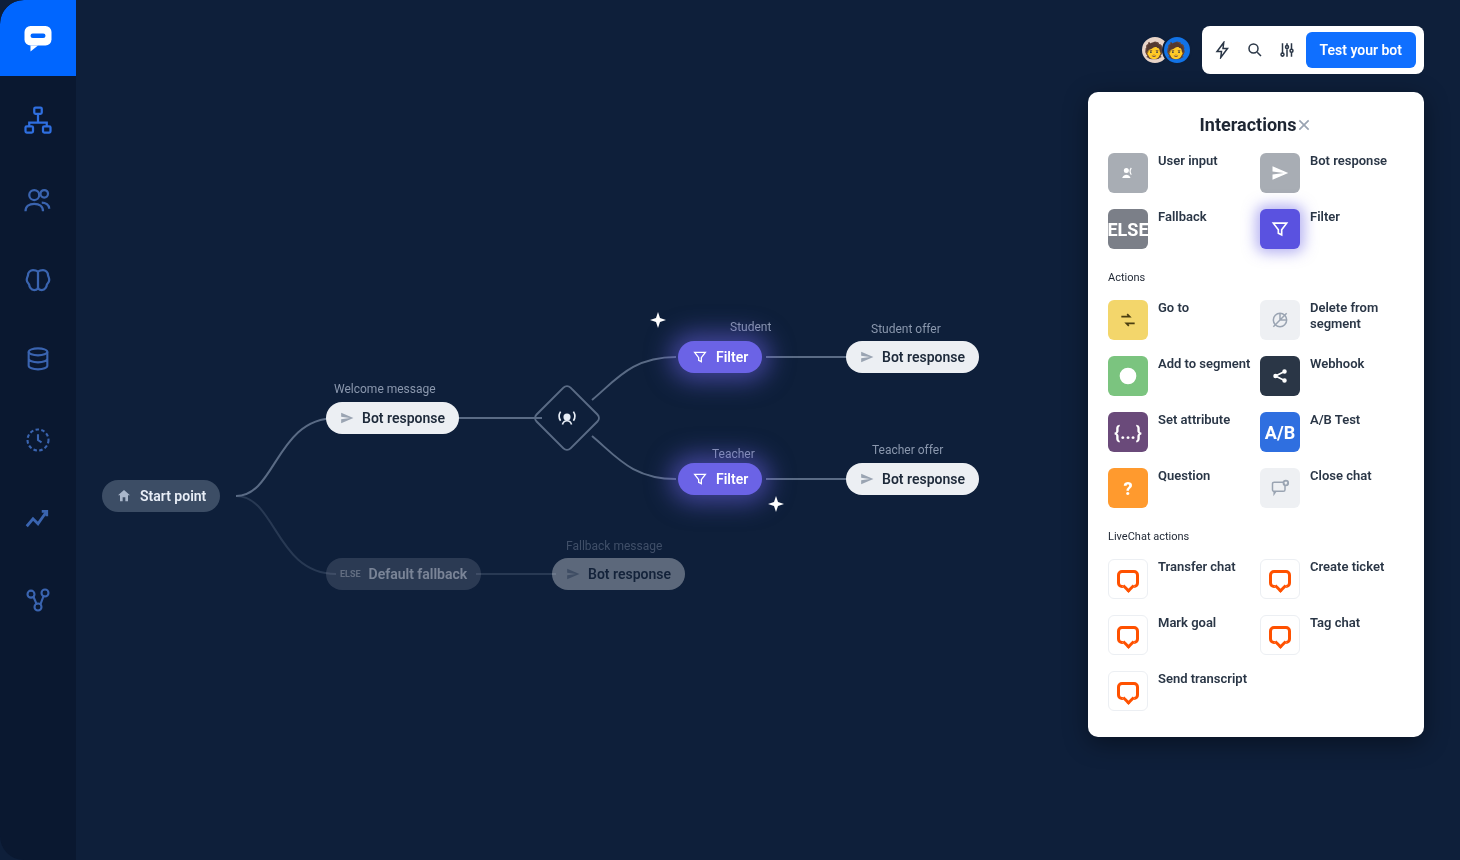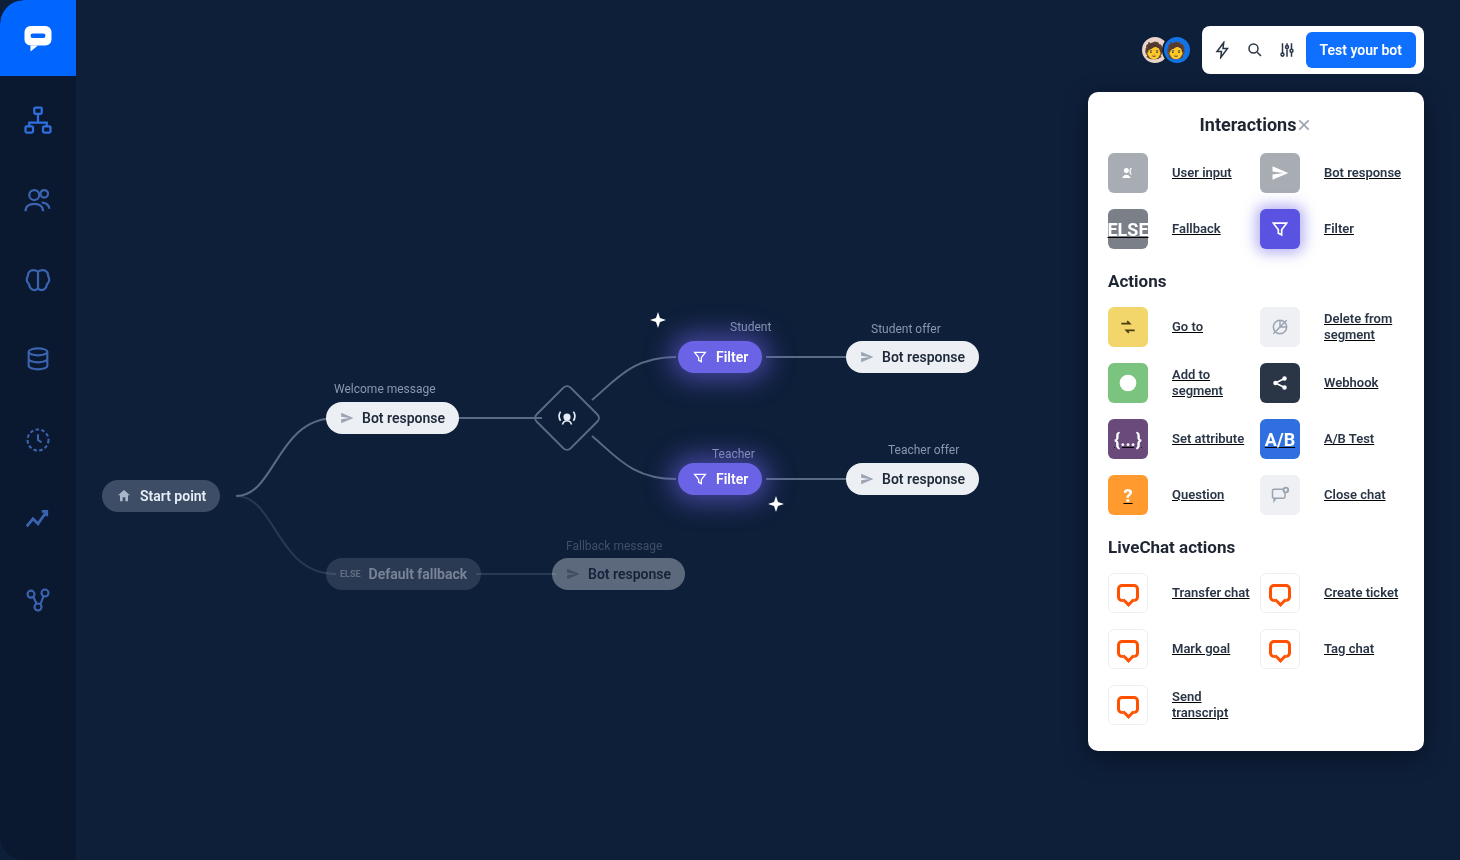--- a/index.html
+++ b/index.html
@@ -44,24 +44,24 @@
   .avatar.a2 { background:#1273e6; color:#fff; }
   .tool-group { background:#fff; border-radius:8px; display:flex; align-items:center; padding:6px 8px; gap:6px; }
   .tool-ic { width:26px; height:26px; display:flex; align-items:center; justify-content:center; color:#2a3646; cursor:pointer; }
   .test-btn { background:#0f6fff; color:#fff; border-radius:6px; padding:10px 14px; font-size:14px; font-weight:600; cursor:pointer; }
 
   .panel { position:absolute; top:92px; right:36px; width:336px; background:#fff; border-radius:10px; padding:22px 20px 26px; box-shadow:0 6px 24px rgba(0,0,0,0.4); }
   .panel-head { display:flex; justify-content:center; align-items:center; margin-bottom:18px; }
   .panel-title { font-size:18px; font-weight:700; color:#1e2633; }
   .panel-close { color:#9aa4b2; cursor:pointer; font-size:18px; }
   .item-grid { display:grid; grid-template-columns:1fr 1fr; gap:16px 8px; margin-bottom:22px; }
-  .pitem { display:flex; align-items:center; gap:24px; cursor:pointer;text-decoration:underline; }
+  .pitem { display:flex; gap:10px; cursor:pointer; }
   .pitem .tile { width:40px; height:40px; border-radius:6px; display:flex; align-items:center; justify-content:center; flex-shrink:0; font-size:18px; }
   .pitem .lbl { font-size:13px; font-weight:600; color:#2a3646; line-height:1.25; }
-  .section-title { font-size:17px; font-weight:700; color:#1e2633; margin:4px 0 16px; }
+  .section-title { font-size:11px; font-weight:400; color:#1e2633; margin:4px 0 16px; }
 
   .tile-gray  { background:#a8adb4; color:#fff; }
   .tile-else  { background:#7b7f88; color:#fff; font-size:10px; font-weight:700; }
   .tile-filter{ background:#5a52e0; color:#fff; box-shadow:0 0 14px 4px rgba(107,99,230,0.5); }
   .tile-goto  { background:#f3d66b; color:#4a3e10; }
   .tile-seg   { background:#7bc47f; color:#fff; }
   .tile-lgray { background:#eef0f3; color:#9aa4b2; }
   .tile-dark  { background:#2a3646; color:#fff; }
   .tile-attr  { background:#6a4a7a; color:#fff; font-size:11px; font-weight:700; }
   .tile-ab    { background:#2f6fe0; color:#fff; font-size:11px; font-weight:700; }
@@ -208,21 +208,21 @@
           <path d="M4 5h16l-6 8v6l-4-2v-4z"></path>
         </svg>
       </span>
     <span>Filter</span>
   </div>
   <div class="sparkle" style="left:688px; top:494px;">
       <svg width="24" height="24" viewBox="0 0 24 24" fill="currentColor">
         <path d="M12 2l2 6 6 2-6 2-2 6-2-6-6-2 6-2z"></path>
       </svg>
     </div>
-  <div class="node-label" style="left:796px; top:443px;margin-left:16px;">Teacher offer</div>
+  <div class="node-label" style="left:796px; top:443px;">Teacher offer</div>
   <div class="node node-white" style="left:770px; top:463px;">
     <span class="ic">
         <svg width="14" height="14" viewBox="0 0 24 24" fill="currentColor">
           <path d="M2 21l21-9L2 3v7l15 2-15 2z"></path>
         </svg>
       </span>
     <span>Bot response</span>
   </div>
 
   <div class="node node-fallback" style="left:250px; top:558px;">

